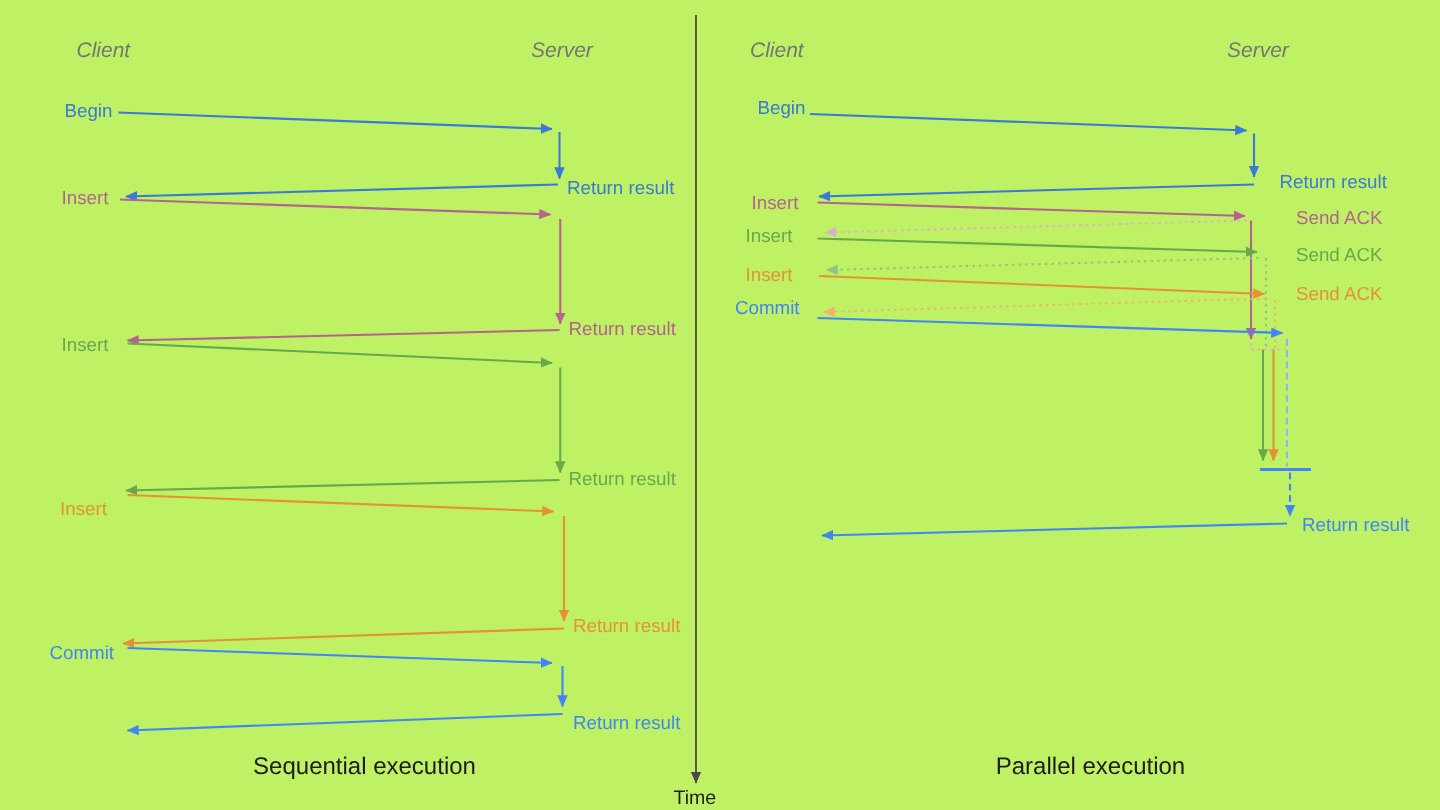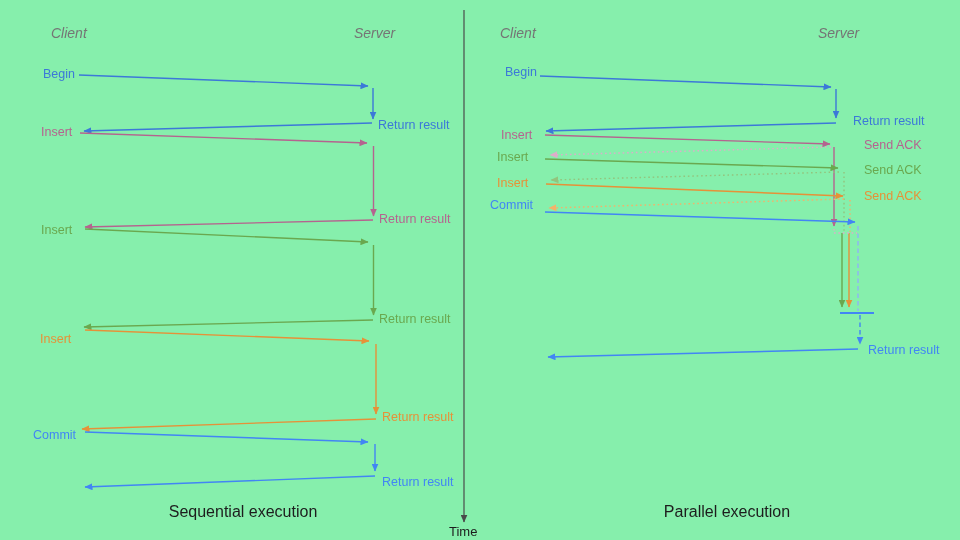--- a/index.html
+++ b/index.html
@@ -1,17 +1,17 @@
 <!DOCTYPE html>
 <html><head>
 <meta charset="utf-8">
 <style>
   html,body{margin:0;padding:0;background:#fff;}
   #stage{
-    position:relative;width:960px;height:540px;background:#86efac;overflow:hidden;
+    position:relative;width:960px;height:540px;background:#bef264;overflow:hidden;
     font-family:"Liberation Sans", sans-serif;
   }
   .abs{position:absolute;white-space:nowrap;}
   .lifeline-header{font-style:italic;font-size:14px;color:#757575;line-height:1;}
   .panel-title{font-size:16px;color:#1d1d1d;text-align:center;width:200px;line-height:1;}
   .time-label{font-size:13px;color:#1d1d1d;line-height:1;}
   svg text{font-family:"Liberation Sans", sans-serif;}
 </style>
 </head>
 <body>

